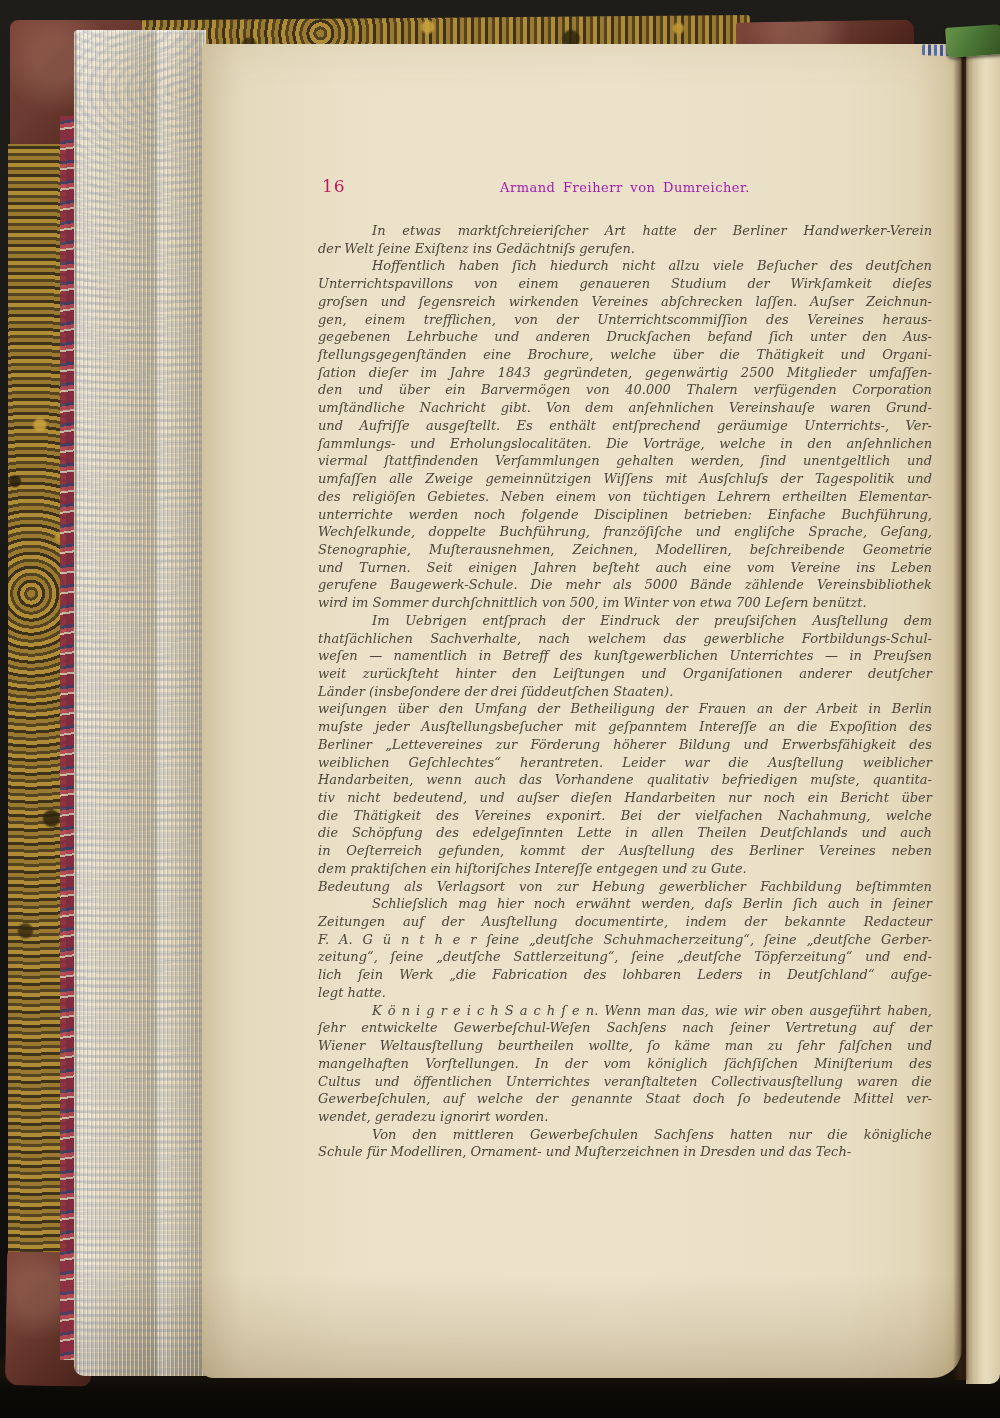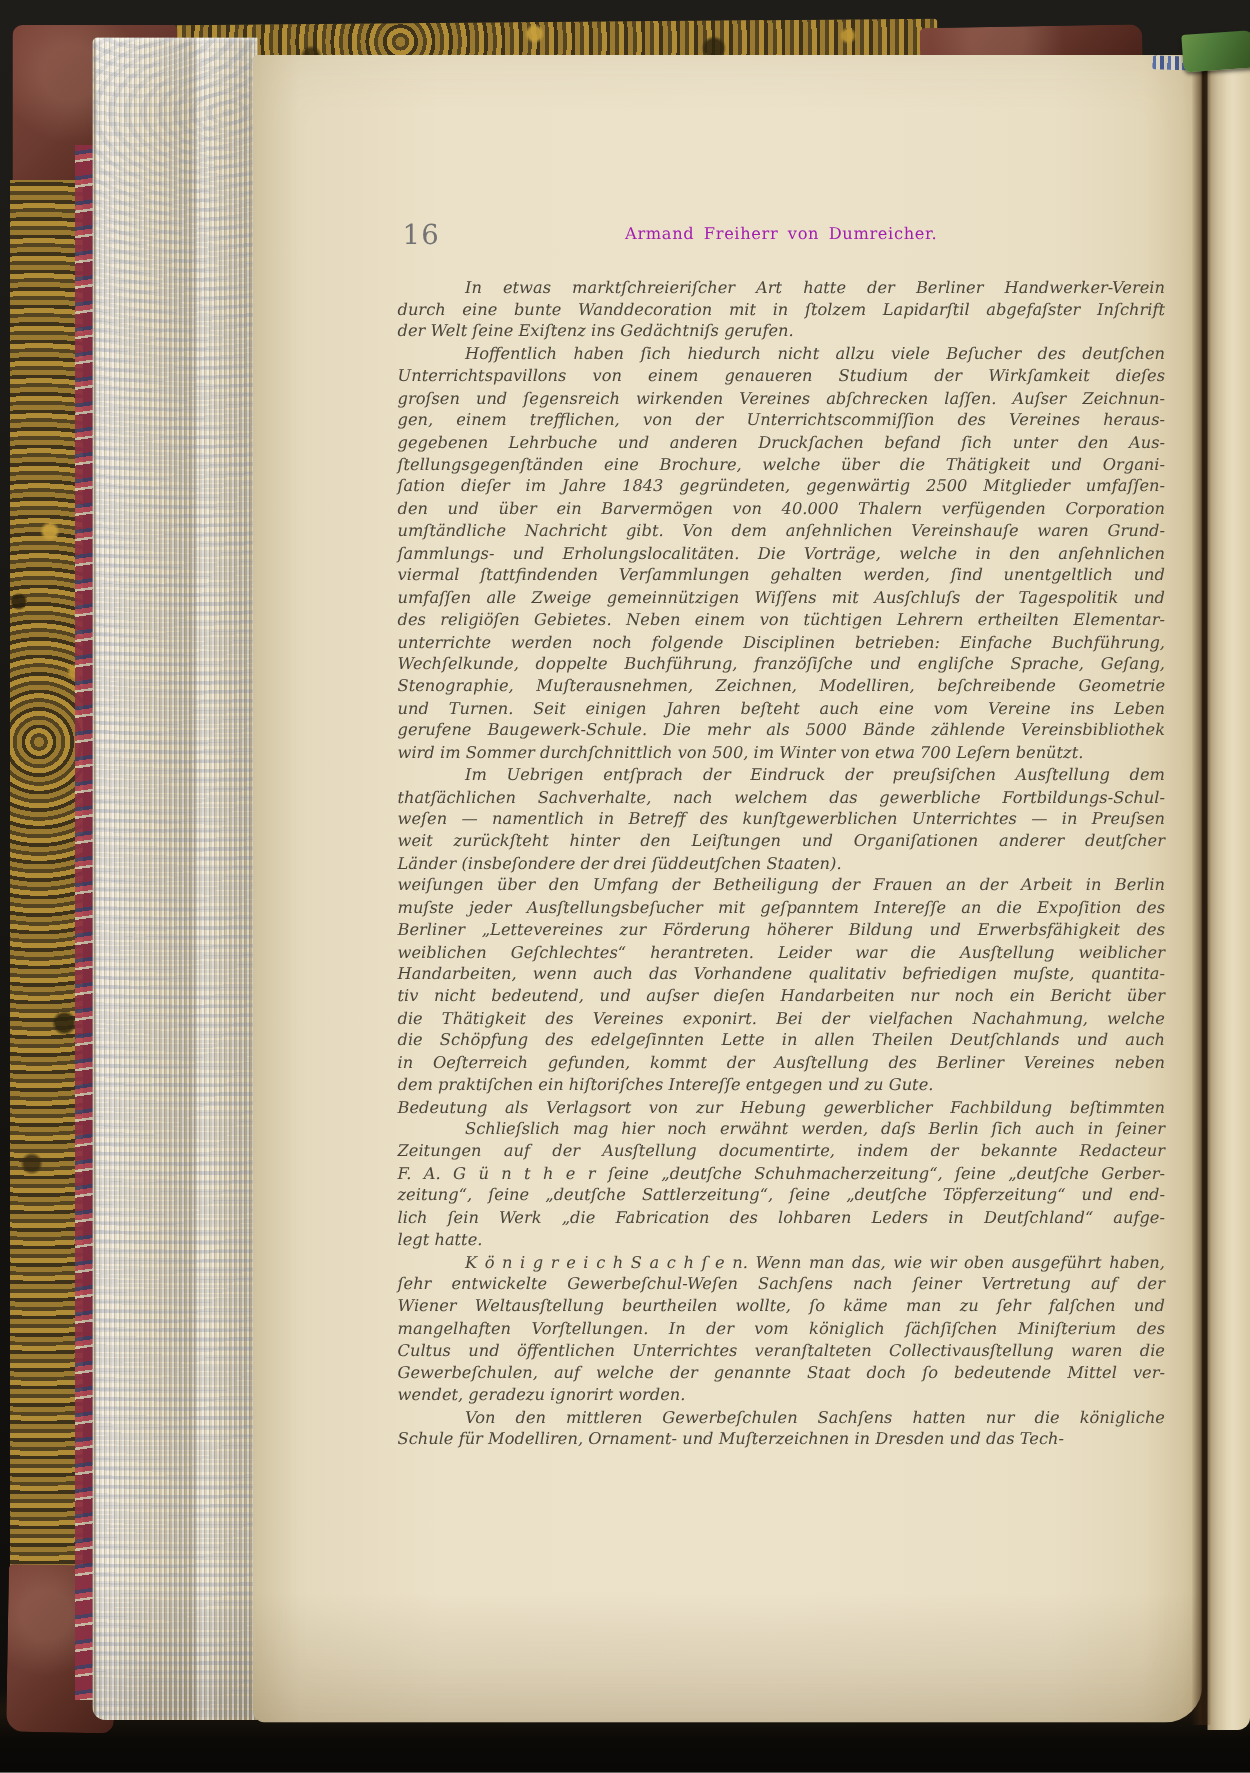--- a/index.html
+++ b/index.html
@@ -76,21 +76,21 @@
   .bottom-shadow{
     background:linear-gradient(180deg, rgba(20,15,9,0) 0, #1c150d 26%, #0c0a07 60%, #090806 100%);
   }
   
   .text-layer{
     position:absolute;left:318px;top:176px;width:614px;z-index:6;
     color:#4b453a;
   }
   .header-row{position:relative;height:24px;}
   .page-number{
-    position:absolute;left:4px;top:0;font-size:22px;letter-spacing:1px;color:#737373;text-align:right;
+    position:absolute;left:4px;top:0;font-size:17px;letter-spacing:1px;color:#be185d;text-align:right;
   }
   .running-header{
     text-align:center;font-size:13px;letter-spacing:.5px;word-spacing:3px;
     padding-top:4px;color:#a21caf;
   }
   .body-text{margin-top:22px;font-size:13px;line-height:17.72px;font-style:italic;}
   .line{text-align:justify;}
   .line.j{text-align-last:justify;}
   .line.first{text-indent:54px;}
 </style>
@@ -124,33 +124,33 @@
 <div class="abs ribbon-green" style="left:946px;top:26px;width:58px;height:30px;z-index:7;"></div>
 
 <div class="text-layer">
   <div class="header-row">
     <div class="page-number">16</div>
     <div class="running-header">Armand Freiherr von Dumreicher.</div>
   </div>
   <div class="body-text">
       <div>
         <div class="line j first">In etwas marktſchreieriſcher Art hatte der Berliner Handwerker-Verein</div>
-        <div class="line j">durch eine bunte Wanddecoration mit in ſtolzem Lapidarſtil abgefaſster Inſchrift</div>
         <div class="line">der Welt ſeine Exiſtenz ins Gedächtniſs gerufen.</div>
       </div>
       <div>
         <div class="line j first">Hoffentlich haben ſich hiedurch nicht allzu viele Beſucher des deutſchen</div>
         <div class="line j">Unterrichtspavillons von einem genaueren Studium der Wirkſamkeit dieſes</div>
         <div class="line j">groſsen und ſegensreich wirkenden Vereines abſchrecken laſſen. Auſser Zeichnun-</div>
         <div class="line j">gen, einem trefflichen, von der Unterrichtscommiſſion des Vereines heraus-</div>
         <div class="line j">gegebenen Lehrbuche und anderen Druckſachen befand ſich unter den Aus-</div>
         <div class="line j">ſtellungsgegenſtänden eine Brochure, welche über die Thätigkeit und Organi-</div>
         <div class="line j">ſation dieſer im Jahre 1843 gegründeten, gegenwärtig 2500 Mitglieder umfaſſen-</div>
         <div class="line j">den und über ein Barvermögen von 40.000 Thalern verfügenden Corporation</div>
         <div class="line j">umſtändliche Nachricht gibt. Von dem anſehnlichen Vereinshauſe waren Grund-</div>
+        <div class="line j">und Aufriſſe ausgeſtellt. Es enthält entſprechend geräumige Unterrichts-, Ver-</div>
         <div class="line j">ſammlungs- und Erholungslocalitäten. Die Vorträge, welche in den anſehnlichen</div>
         <div class="line j">viermal ſtattfindenden Verſammlungen gehalten werden, ſind unentgeltlich und</div>
         <div class="line j">umfaſſen alle Zweige gemeinnützigen Wiſſens mit Ausſchluſs der Tagespolitik und</div>
         <div class="line j">des religiöſen Gebietes. Neben einem von tüchtigen Lehrern ertheilten Elementar-</div>
         <div class="line j">unterrichte werden noch folgende Disciplinen betrieben: Einfache Buchführung,</div>
         <div class="line j">Wechſelkunde, doppelte Buchführung, franzöſiſche und engliſche Sprache, Geſang,</div>
         <div class="line j">Stenographie, Muſterausnehmen, Zeichnen, Modelliren, beſchreibende Geometrie</div>
         <div class="line j">und Turnen. Seit einigen Jahren beſteht auch eine vom Vereine ins Leben</div>
         <div class="line j">gerufene Baugewerk-Schule. Die mehr als 5000 Bände zählende Vereinsbibliothek</div>
         <div class="line">wird im Sommer durchſchnittlich von 500, im Winter von etwa 700 Leſern benützt.</div>

